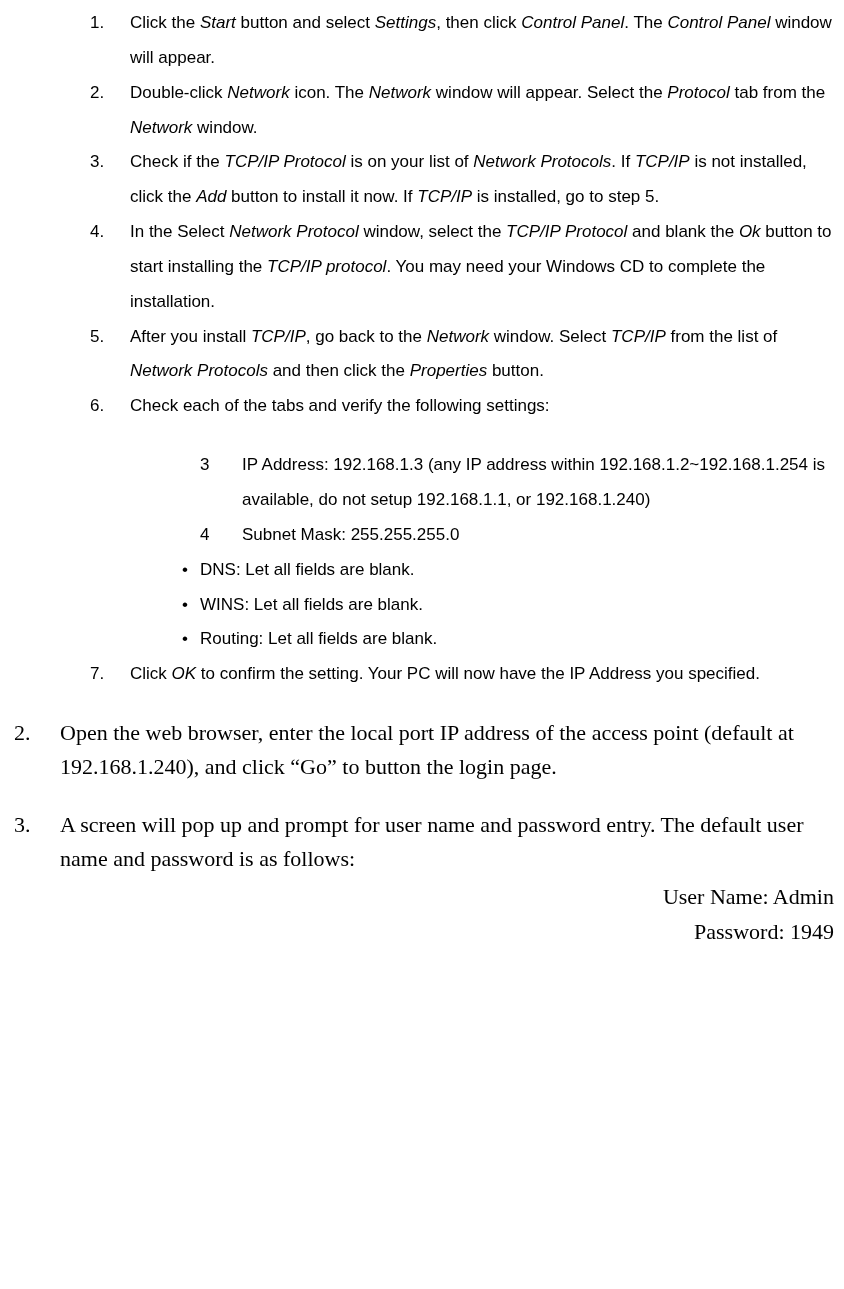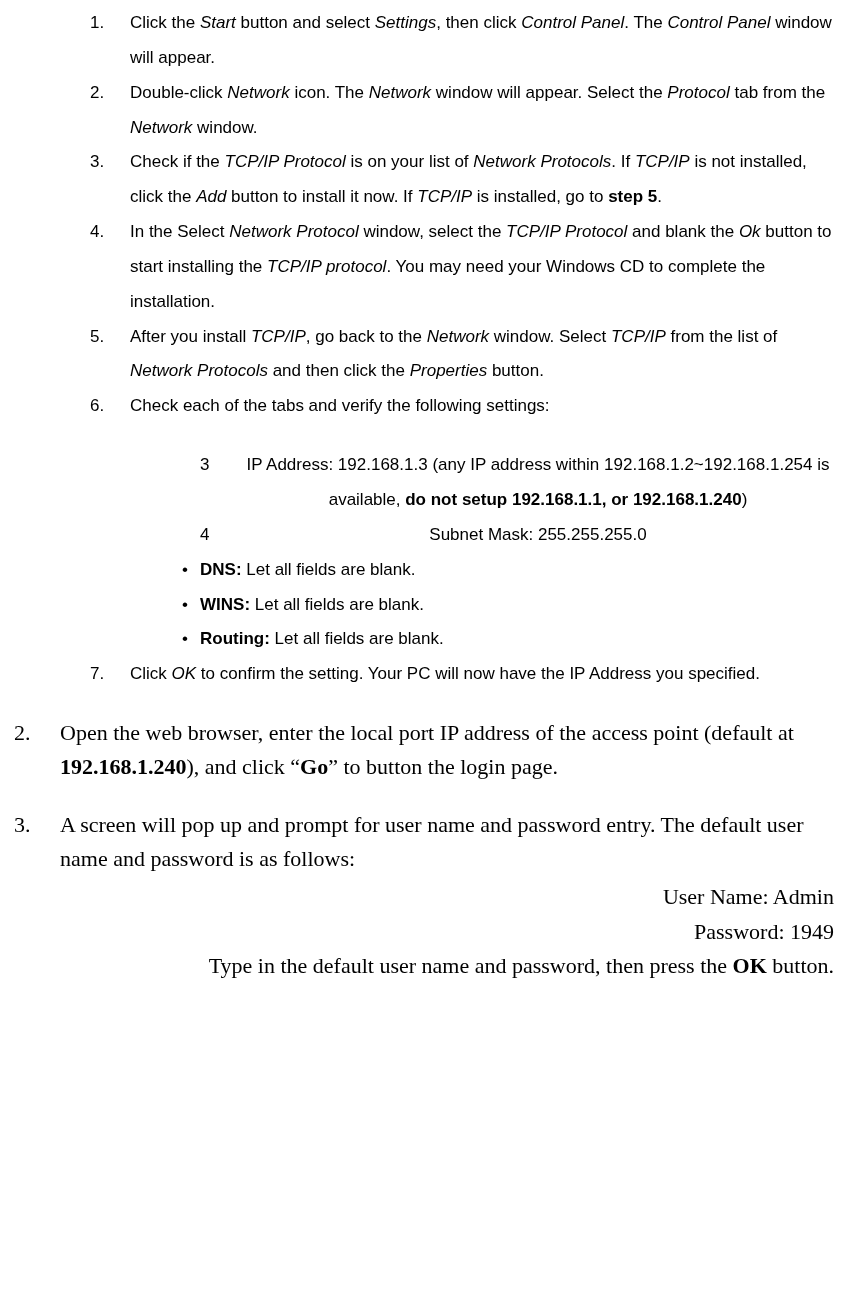--- a/index.html
+++ b/index.html
@@ -56,37 +56,37 @@
     flex: 1;
   }
   .subblock {
     margin: 24px 0 0 70px;
   }
   .sub3 {
     display: flex;
     margin-top: 0;
   }
   .sub3 .m3 { flex: 0 0 42px; }
-  .sub3 .t3 { flex: 1; text-align: center; }
+  .sub3 .t3 { flex: 1; }
   
   ul.bull {
     list-style: none;
     margin: 0;
     padding: 0;
   }
   ul.bull > li {
     display: flex;
     margin-left: -30px;
   }
   ul.bull .dot {
     flex: 0 0 30px;
     text-align: center;
   }
   ul.bull .btxt { flex: 1; }
-  b { font-weight: bold; }
+  b { font-weight: normal; }
   i { }
   .creds {
     margin-top: 4px;
     margin-left: 4px;
   }
 </style>
 </head>
 <body>
 
 <div class="page">
@@ -172,21 +172,18 @@
         <span>Open the web browser, enter the local port IP address of the access point (default at </span><b>192.168.1.240</b><span>), and click “</span><b>Go</b><span>” to button the login page.</span>
       </span>
     </li>
     <li>
       <span class="num">3.</span>
       <span class="body">
         <span>A screen will pop up and prompt for user name and password entry. The default user name and password is as follows:</span>
         <div class="creds" style="margin-left:-10px;text-align:right;">
           <div>User Name: Admin</div>
           <div>Password: 1949</div>
-          <div>
-            <span>Type in the default user name and password, then press the </span><b>OK</b><span> button.</span>
-          </div>
         </div>
       </span>
     </li>
   </ol>
 
 </div>
 
 </body></html>

